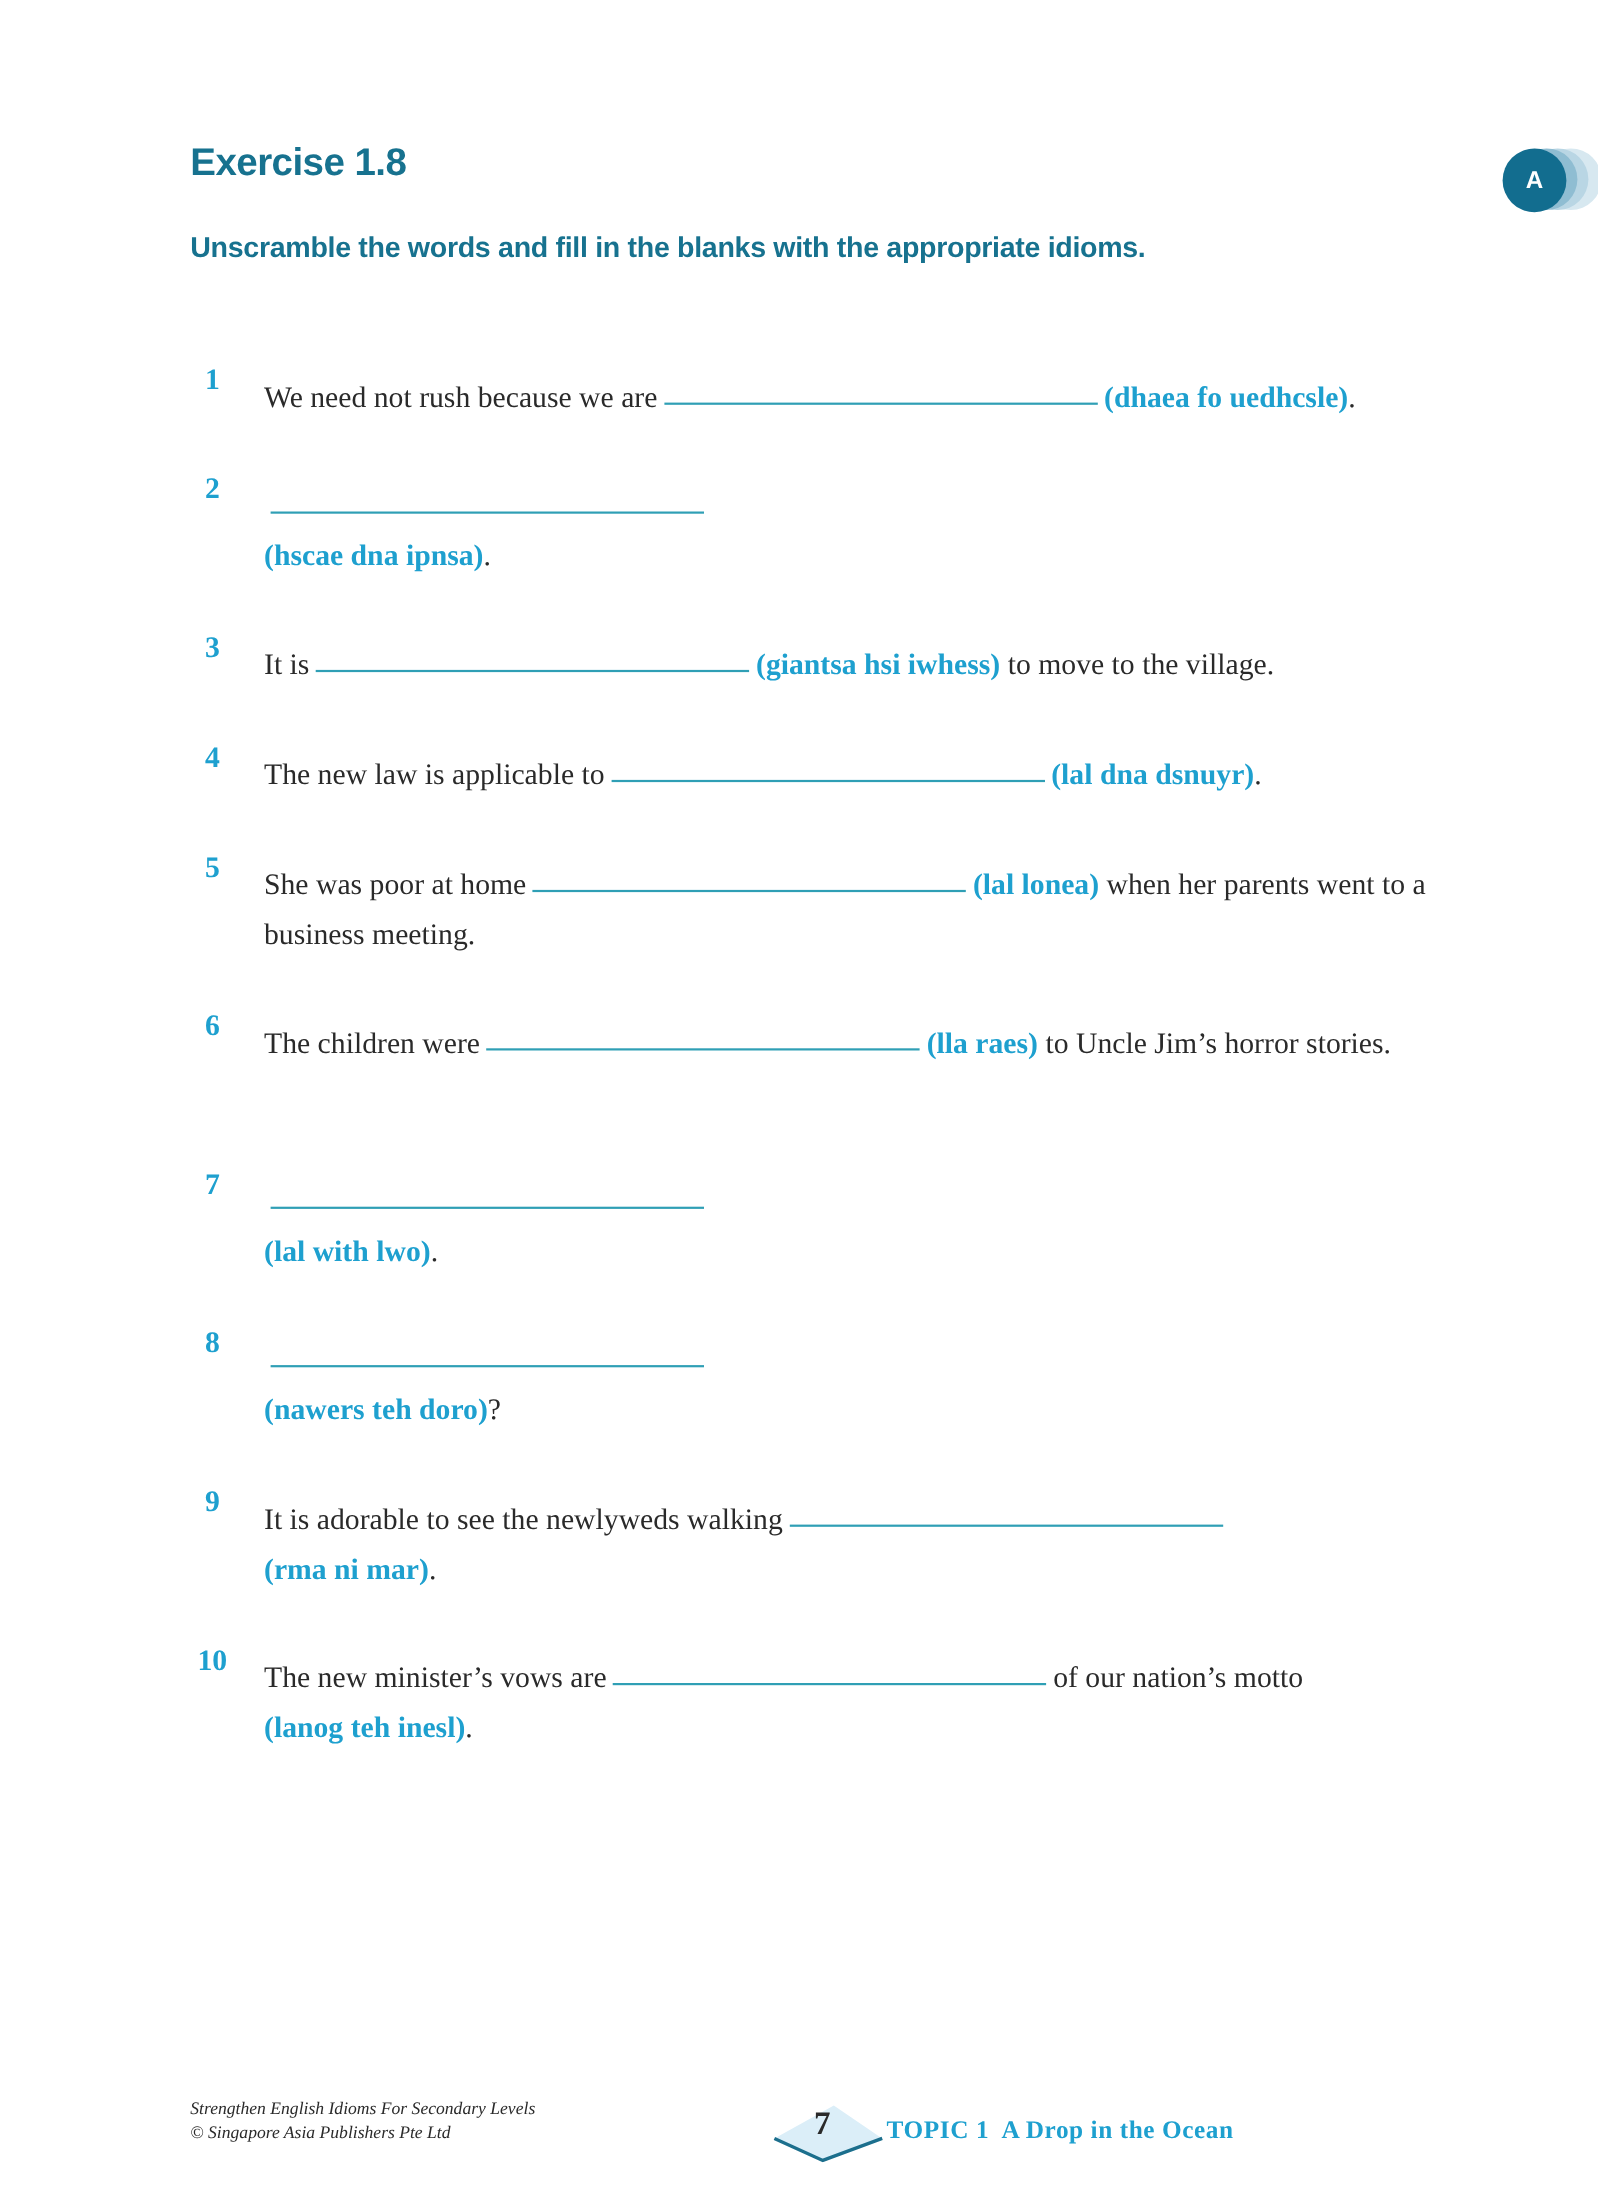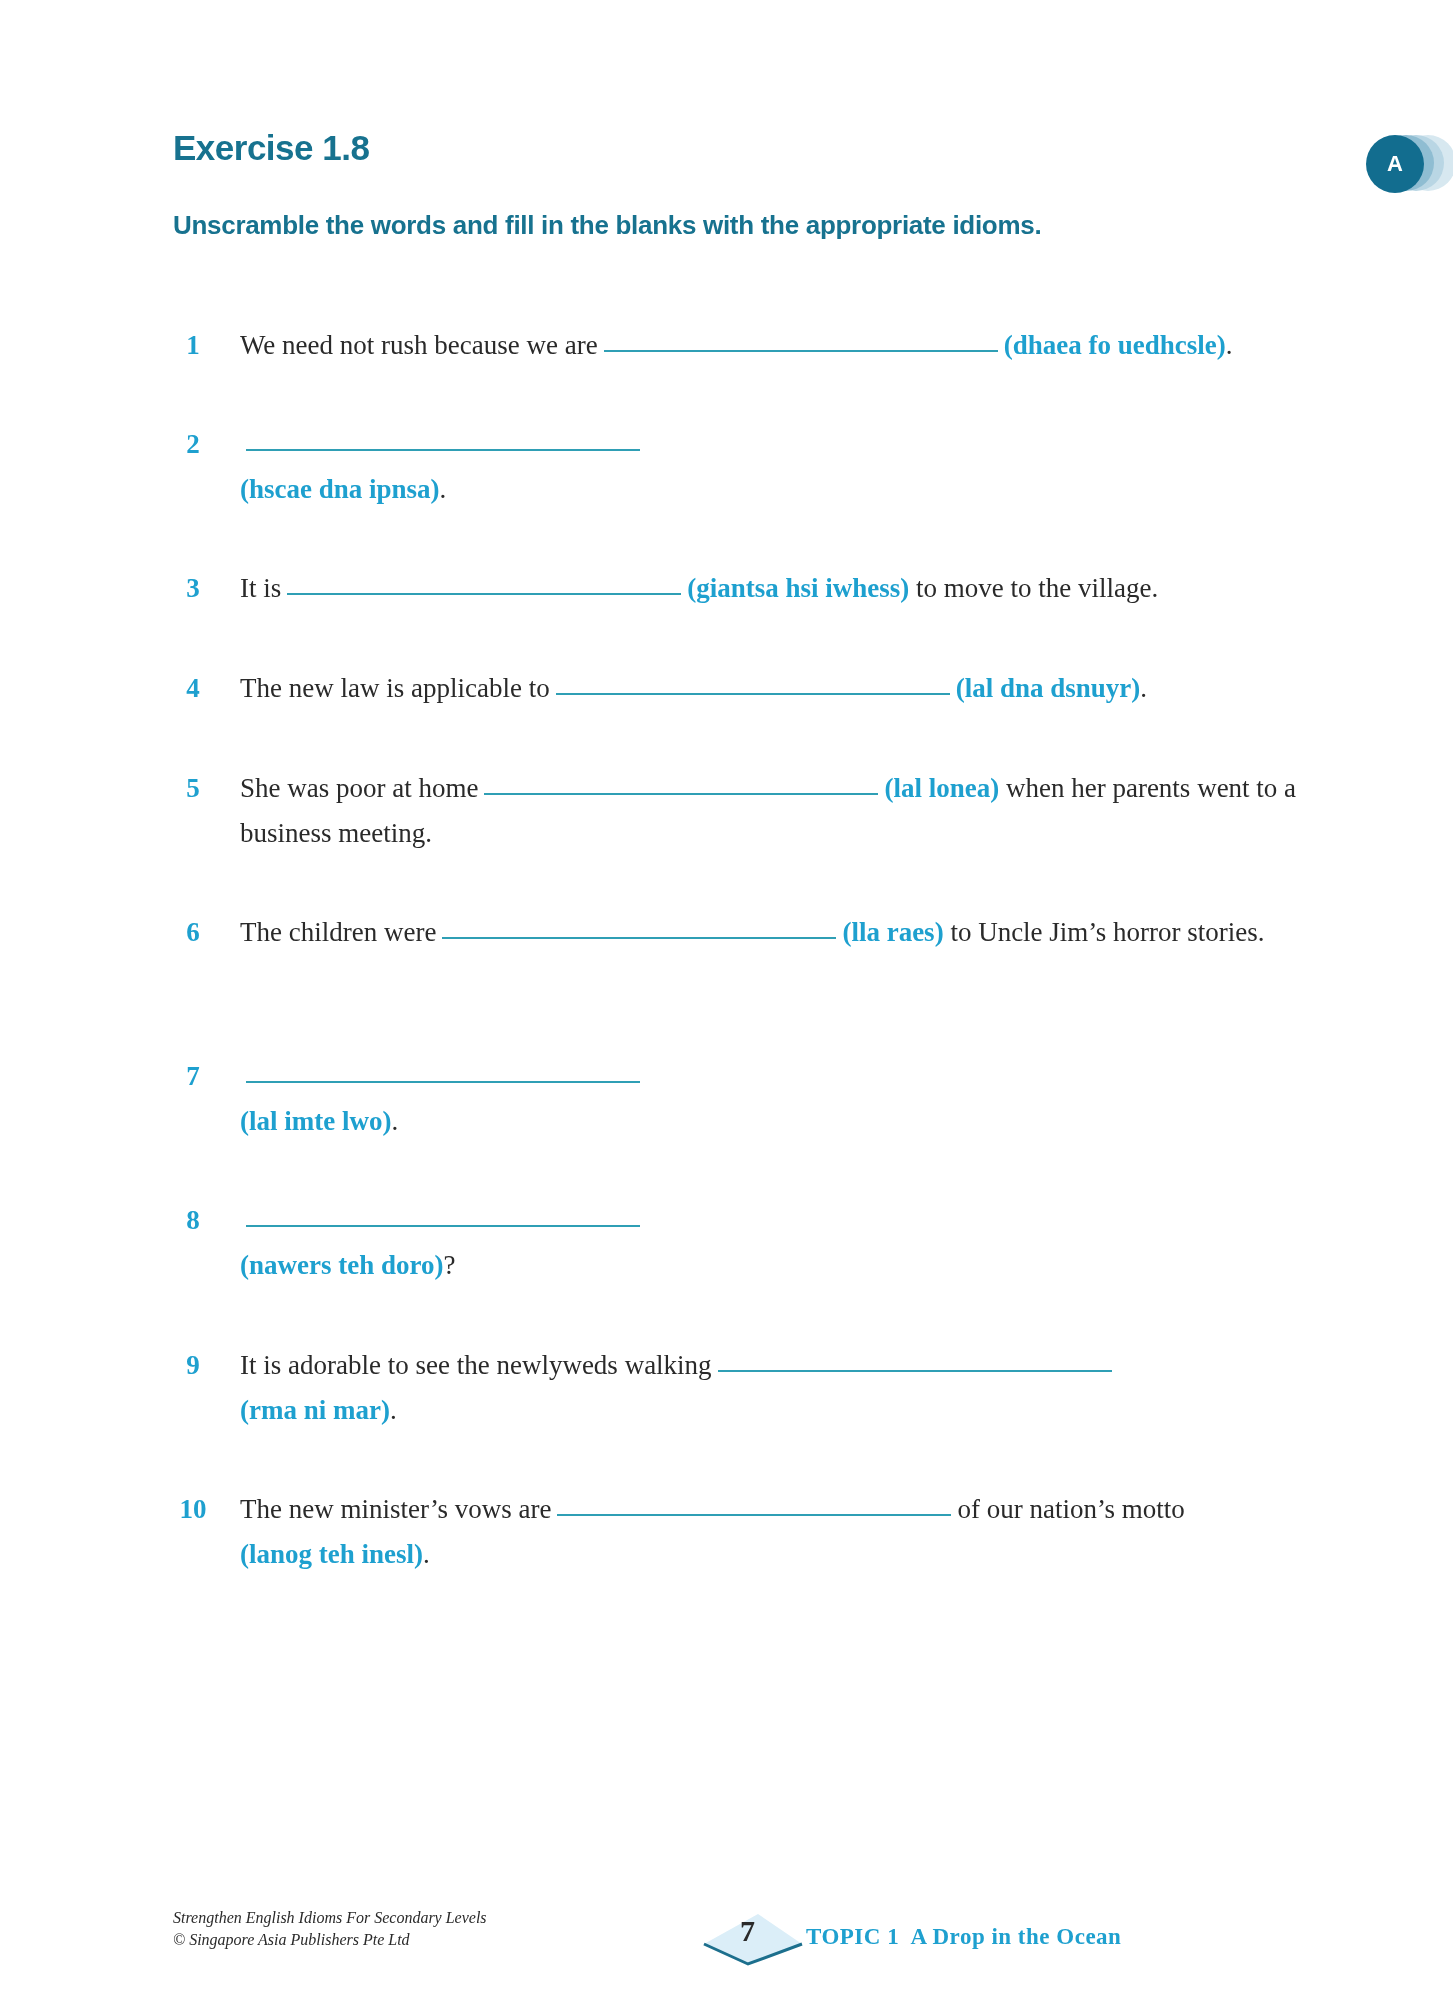--- a/index.html
+++ b/index.html
@@ -28,21 +28,21 @@
     position: absolute; left: 0; top: 2px; width: 58px; height: 58px; border-radius: 50%;
     background: #126d8f; color: #ffffff;
     font-family: "Liberation Sans", "DejaVu Sans", sans-serif; font-weight: 700; font-size: 22px;
     display: flex; align-items: center; justify-content: center;
   }
   .item { position: absolute; left: 173px; width: 1140px; font-size: 27px; line-height: 45px; }
   .item .num {
     position: absolute; left: 0; width: 40px; text-align: center;
     font-weight: 700; color: #1ea0cf;
   }
-  .item .text { margin-left: 67px; }
+  .item .text { margin-left: 67px; margin-top: 16px; }
   .item .blank {
     display: inline-block; width: 394px; height: 2px; background: #2f9fb5;
     vertical-align: baseline; margin: 0 6px 0 6px; position: relative; top: -2px;
   }
   .item .hint { font-weight: 700; color: #1ea0cf; }
   .footer-left {
     position: absolute; left: 173px; top: 1907px;
     font-size: 16px; line-height: 22px; color: #2a2a2a; font-style: italic;
   }
   .page-box { position: absolute; left: 698px; top: 1906px; width: 110px; height: 60px; }
@@ -93,21 +93,21 @@
   <div class="text"><span>She was poor at home</span><span class="blank"></span><span class="hint">(lal lonea)</span><span> when her parents went to a business meeting.</span></div>
 </div>
 
 <div class="item" style="top:910px;">
   <span class="num">6</span>
   <div class="text" style="width:1080px;"><span>The children were</span><span class="blank"></span><span class="hint">(lla raes)</span><span> to Uncle Jim’s horror stories.</span></div>
 </div>
 
 <div class="item" style="top:1054px;">
   <span class="num">7</span>
-  <div class="text"><span class="blank"></span><br><span class="hint">(lal imte lwo)</span><span>.</span></div>
+  <div class="text"><span class="blank"></span><br><span class="hint">(lal with lwo)</span><span>.</span></div>
 </div>
 
 <div class="item" style="top:1198px;">
   <span class="num">8</span>
   <div class="text"><span class="blank"></span><br><span class="hint">(nawers teh doro)</span><span>?</span></div>
 </div>
 
 <div class="item" style="top:1343px;">
   <span class="num">9</span>
   <div class="text"><span>It is adorable to see the newlyweds walking</span><span class="blank"></span><br><span class="hint">(rma ni mar)</span><span>.</span></div>

